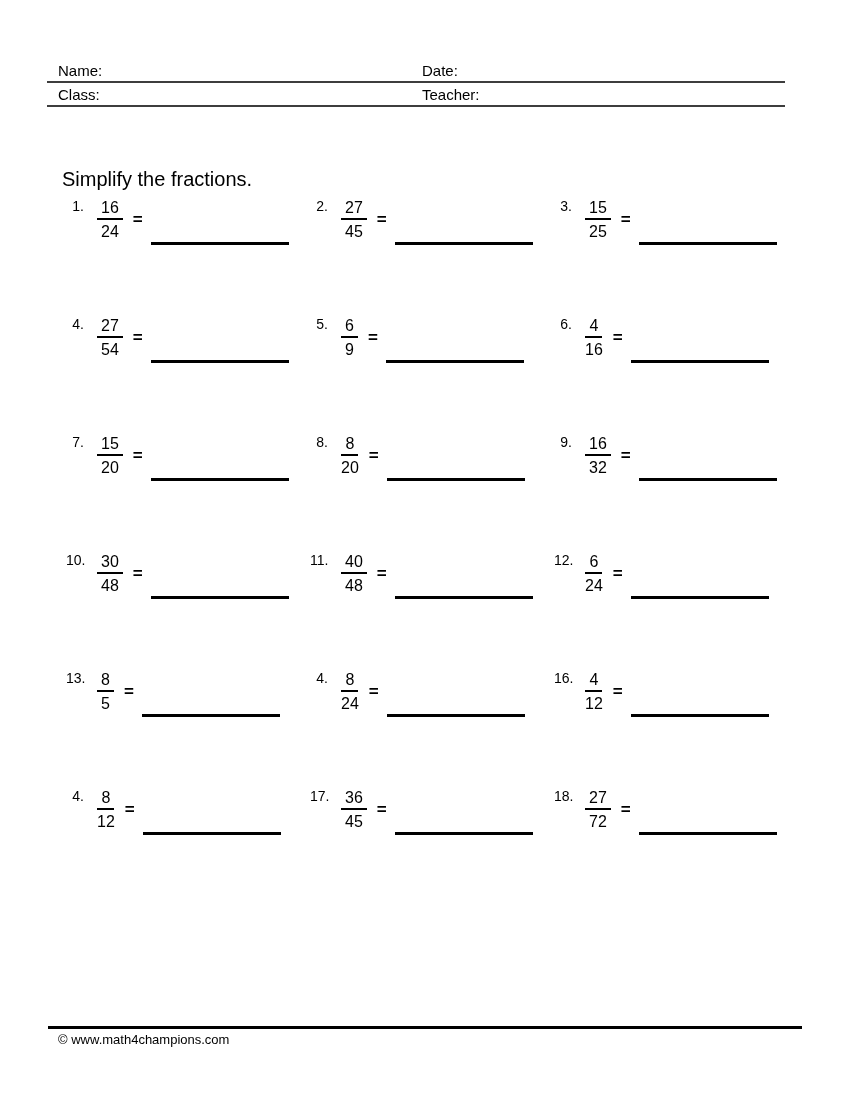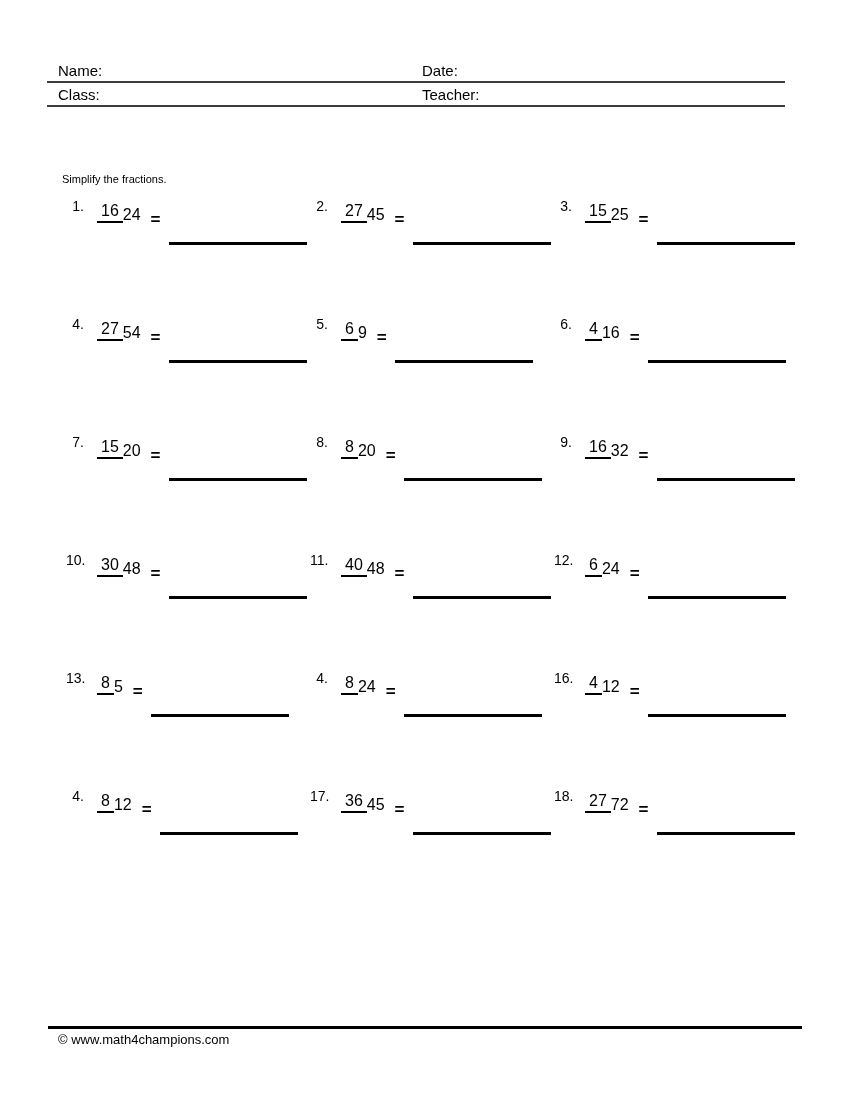--- a/index.html
+++ b/index.html
@@ -31,44 +31,44 @@
     text-align:center;
     font-size:26px; line-height:28px; font-weight:bold;
     letter-spacing:0.3px;
     border-bottom:2px solid #3d3d3d;
     padding-bottom:4px;
   }
 
   
   .instruction {
     position:absolute; left:62px; top:171px;
-    font-size:11px; line-height:17px;
+    font-size:20px; line-height:17px;
   }
 
   
   .problems {
     position:absolute; left:66px; top:197px; width:712px;
     display:grid;
     grid-template-columns:repeat(3, 224px);
     column-gap:20px;
     grid-auto-rows:46px;
     row-gap:72px;
   }
   .problem { display:flex; align-items:flex-start; height:46px; }
   .pnum {
     flex:none; width:18px; text-align:right;
     font-size:14px; line-height:17px; padding-top:1px;
   }
   .frac {
     flex:none; margin-left:13px;
-    display:flex; flex-direction:row; align-items:center;
+    display:flex; flex-direction:column; align-items:center;
     font-size:16px; line-height:21px; text-align:center;
   }
   .fnum { padding:0 4px; border-bottom:2px solid #000; }
-  .fden { padding-top:7px; }
+  .fden { padding-top:1px; }
   .eq {
     flex:none; margin-left:10px;
     font-size:17px; font-weight:bold; line-height:20px;
     align-self:center;
   }
   .blank {
     flex:none; width:138px; margin-left:8px;
     align-self:flex-end; margin-bottom:-2px;
     border-bottom:3px solid #000;
     height:0;

